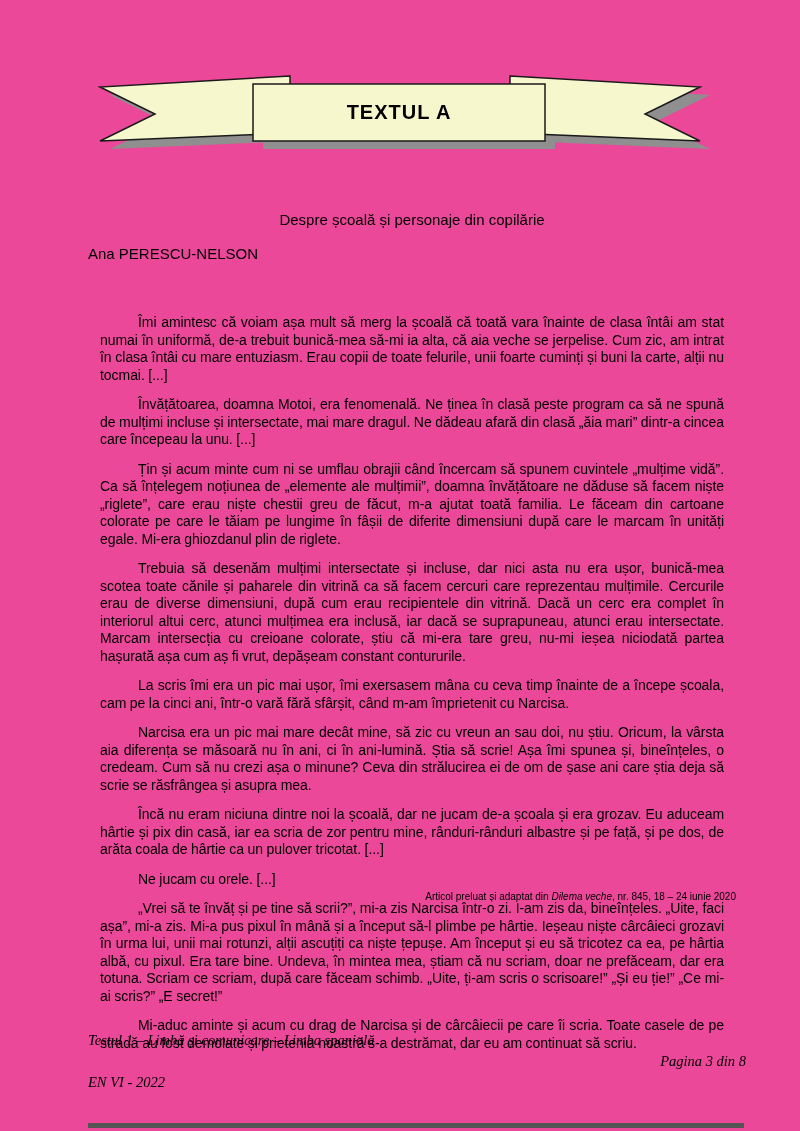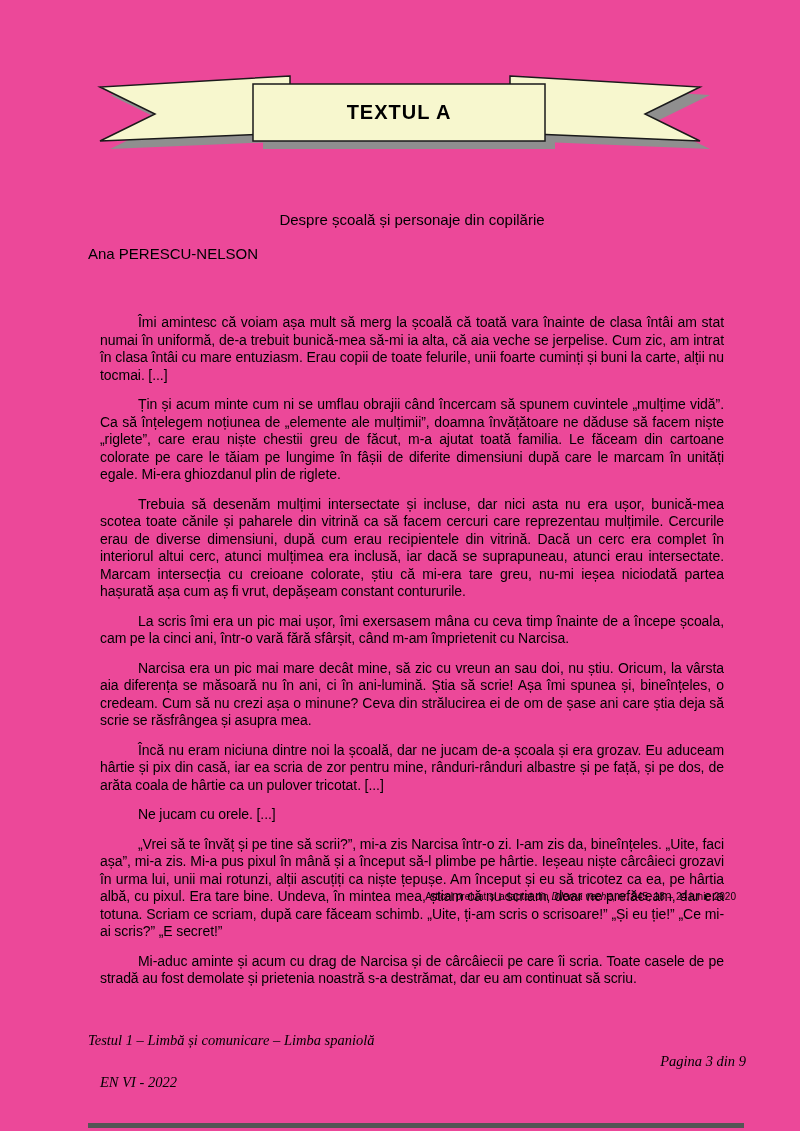--- a/index.html
+++ b/index.html
@@ -44,21 +44,21 @@
     text-align:right; font-size:10px;
   }
   .source-line .it { font-style:italic; }
   
   .footer {
     position:absolute; left:88px; top:1032px; width:658px;
     font-family:"Liberation Serif", serif; font-style:italic; font-size:14.5px;
   }
   .footer-test { position:absolute; left:0; top:0; white-space:nowrap; }
   .footer-page { position:absolute; right:0; top:21px; white-space:nowrap; }
-  .footer-exam { position:absolute; left:12px; top:42px; white-space:nowrap; }
+  .footer-exam { position:absolute; left:0; top:42px; white-space:nowrap; }
   
   .bottom-edge {
     position:absolute; left:88px; top:1123px; width:656px; height:5px;
     background:#555;
   }
 </style>
 </head>
 <body>
 
 <div class="page">
@@ -78,36 +78,37 @@
     <text class="banner-text" x="399" y="119" text-anchor="middle">TEXTUL A</text>
   </svg>
 
   <div class="content">
     <div class="doc-title">Despre școală și personaje din copilărie</div>
     <div class="doc-author">Ana PERESCU-NELSON</div>
 
     <div class="body-text">
 
     <p>Îmi amintesc că voiam așa mult să merg la școală că toată vara înainte de clasa întâi am stat numai în uniformă, de-a trebuit bunică-mea să-mi ia alta, că aia veche se jerpelise. Cum zic, am intrat în clasa întâi cu mare entuziasm. Erau copii de toate felurile, unii foarte cuminți și buni la carte, alții nu tocmai. [...]</p>
+        <p>Învățătoarea, doamna Motoi, era fenomenală. Ne ținea în clasă peste program ca să ne spună de mulțimi incluse și intersectate, mai mare dragul. Ne dădeau afară din clasă „ăia mari” dintr-a cincea care începeau la unu. [...]</p>
         <p>Țin și acum minte cum ni se umflau obrajii când încercam să spunem cuvintele „mulțime vidă”. Ca să înțelegem noțiunea de „elemente ale mulțimii”, doamna învățătoare ne dăduse să facem niște „riglete”, care erau niște chestii greu de făcut, m-a ajutat toată familia. Le făceam din cartoane colorate pe care le tăiam pe lungime în fâșii de diferite dimensiuni după care le marcam în unități egale. Mi-era ghiozdanul plin de riglete.</p>
         <p>Trebuia să desenăm mulțimi intersectate și incluse, dar nici asta nu era ușor, bunică-mea scotea toate cănile și paharele din vitrină ca să facem cercuri care reprezentau mulțimile. Cercurile erau de diverse dimensiuni, după cum erau recipientele din vitrină. Dacă un cerc era complet în interiorul altui cerc, atunci mulțimea era inclusă, iar dacă se suprapuneau, atunci erau intersectate. Marcam intersecția cu creioane colorate, știu că mi-era tare greu, nu-mi ieșea niciodată partea hașurată așa cum aș fi vrut, depășeam constant contururile.</p>
         <p>La scris îmi era un pic mai ușor, îmi exersasem mâna cu ceva timp înainte de a începe școala, cam pe la cinci ani, într-o vară fără sfârșit, când m-am împrietenit cu Narcisa.</p>
         <p>Narcisa era un pic mai mare decât mine, să zic cu vreun an sau doi, nu știu. Oricum, la vârsta aia diferența se măsoară nu în ani, ci în ani-lumină. Știa să scrie! Așa îmi spunea și, bineînțeles, o credeam. Cum să nu crezi așa o minune? Ceva din strălucirea ei de om de șase ani care știa deja să scrie se răsfrângea și asupra mea.</p>
         <p>Încă nu eram niciuna dintre noi la școală, dar ne jucam de-a școala și era grozav. Eu aduceam hârtie și pix din casă, iar ea scria de zor pentru mine, rânduri-rânduri albastre și pe față, și pe dos, de arăta coala de hârtie ca un pulover tricotat. [...]</p>
         <p>Ne jucam cu orele. [...]</p>
         <p>„Vrei să te învăț și pe tine să scrii?”, mi-a zis Narcisa într-o zi. I-am zis da, bineînțeles. „Uite, faci așa”, mi-a zis. Mi-a pus pixul în mână și a început să-l plimbe pe hârtie. Ieșeau niște cârcâieci grozavi în urma lui, unii mai rotunzi, alții ascuțiți ca niște țepușe. Am început și eu să tricotez ca ea, pe hârtia albă, cu pixul. Era tare bine. Undeva, în mintea mea, știam că nu scriam, doar ne prefăceam, dar era totuna. Scriam ce scriam, după care făceam schimb. „Uite, ți-am scris o scrisoare!” „Și eu ție!” „Ce mi-ai scris?” „E secret!”</p>
         <p>Mi-aduc aminte și acum cu drag de Narcisa și de cârcâiecii pe care îi scria. Toate casele de pe stradă au fost demolate și prietenia noastră s-a destrămat, dar eu am continuat să scriu.</p>
       </div>
 
     <div class="source-line">
       <span>Articol preluat și adaptat din </span><span class="it">Dilema veche</span><span>, nr. 845, 18 – 24 iunie 2020</span>
     </div>
   </div>
 
   <div class="footer">
     <div class="footer-test">Testul 1 – Limbă și comunicare – Limba spaniolă</div>
-    <div class="footer-page">Pagina 3 din 9</div>
+    <div class="footer-page">Pagina 3 din 8</div>
     <div class="footer-exam">EN VI - 2022</div>
   </div>
 
   <div class="bottom-edge"></div>
 
 </div>
 
 </body></html>

